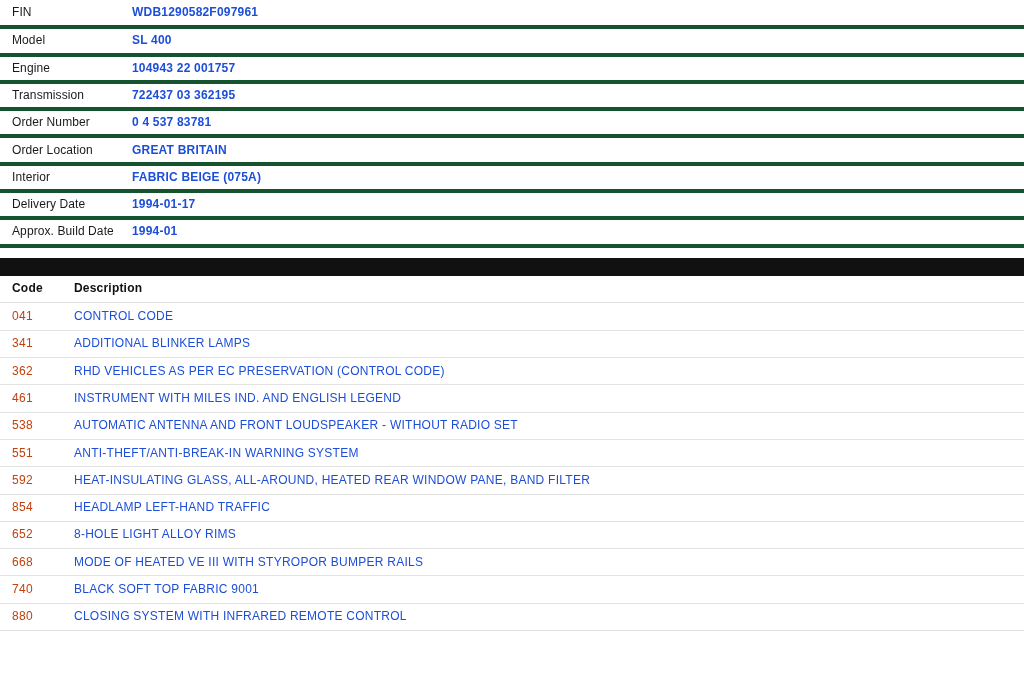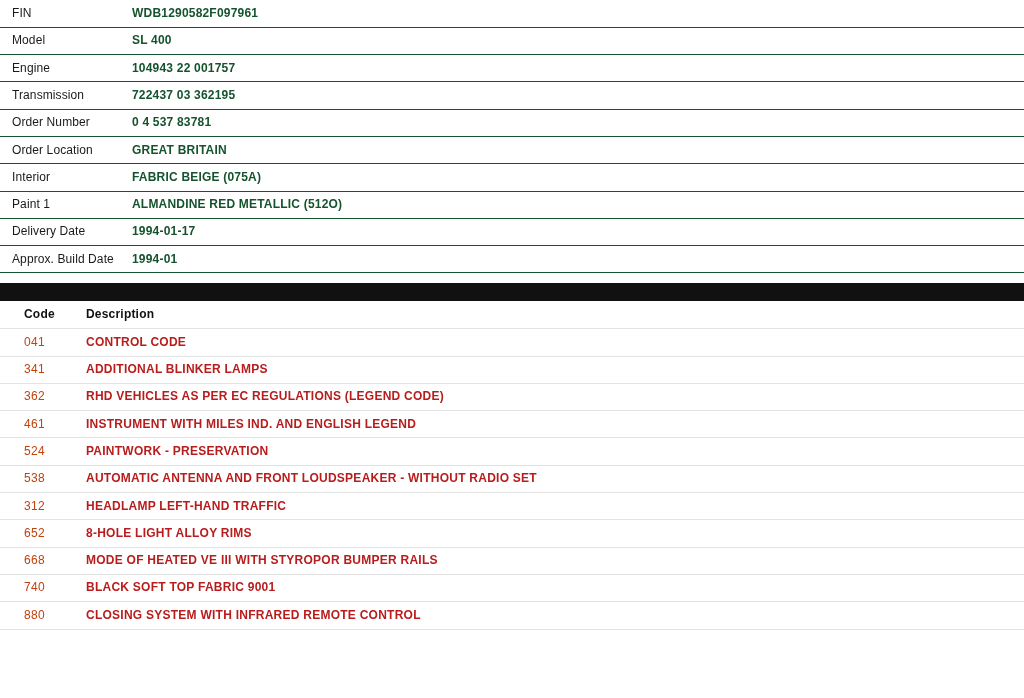--- a/index.html
+++ b/index.html
@@ -22,38 +22,38 @@
   
   .info-table {
     width: 100%;
     border-collapse: collapse;
     table-layout: fixed;
   }
   .info-table tr {
     height: 27.3px;
   }
   .info-table td {
-    border-bottom: 1px solid #14532d;
+    border-bottom: 4px solid #14532d;
     padding: 0 0 0 12px;
     font-size: 12px;
     line-height: 1.1;
     vertical-align: middle;
     white-space: nowrap;
     overflow: hidden;
     text-overflow: ellipsis;
   }
   .info-table td.label {
     width: 120px;
     font-weight: 400;
     color: #1a1a1a;
     letter-spacing: 0.1px;
   }
   .info-table td.value {
     font-weight: 700;
-    color: #14532d;
+    color: #1d4ed8;
     letter-spacing: 0.2px;
     padding-left: 0;
   }
 
   
   .divider-band {
     width: 100%;
     height: 18px;
     background: #111111;
     margin-top: 10px;
@@ -79,33 +79,33 @@
     text-overflow: ellipsis;
   }
   .codes-table th {
     font-weight: 700;
     color: #111111;
     padding: 0;
     letter-spacing: 0.2px;
   }
   .codes-table th.col-code, .codes-table td.col-code {
     width: 62px;
-    padding-left: 24px;
+    padding-left: 12px;
   }
   .codes-table th.col-desc, .codes-table td.col-desc {
     padding-left: 0;
   }
   .codes-table td.col-code {
     font-weight: 400;
     color: #c2410c;
     letter-spacing: 0.3px;
   }
   .codes-table td.col-desc {
-    font-weight: 700;
-    color: #b91c1c;
+    font-weight: 400;
+    color: #1d4ed8;
     letter-spacing: 0.25px;
   }
 </style>
 </head>
 <body>
 
 <div class="page">
 
   <table class="info-table">
     <tbody>
@@ -129,24 +129,20 @@
           <td class="label">Order Number</td>
           <td class="value">0 4 537 83781</td>
         </tr>
         <tr>
           <td class="label">Order Location</td>
           <td class="value">GREAT BRITAIN</td>
         </tr>
         <tr>
           <td class="label">Interior</td>
           <td class="value">FABRIC BEIGE (075A)</td>
-        </tr>
-        <tr>
-          <td class="label">Paint 1</td>
-          <td class="value">ALMANDINE RED METALLIC (512O)</td>
         </tr>
         <tr>
           <td class="label">Delivery Date</td>
           <td class="value">1994-01-17</td>
         </tr>
         <tr>
           <td class="label">Approx. Build Date</td>
           <td class="value">1994-01</td>
         </tr>
       </tbody>
@@ -165,36 +161,40 @@
         <tr>
           <td class="col-code">041</td>
           <td class="col-desc">CONTROL CODE</td>
         </tr>
         <tr>
           <td class="col-code">341</td>
           <td class="col-desc">ADDITIONAL BLINKER LAMPS</td>
         </tr>
         <tr>
           <td class="col-code">362</td>
-          <td class="col-desc">RHD VEHICLES AS PER EC REGULATIONS (LEGEND CODE)</td>
+          <td class="col-desc">RHD VEHICLES AS PER EC PRESERVATION (CONTROL CODE)</td>
         </tr>
         <tr>
           <td class="col-code">461</td>
           <td class="col-desc">INSTRUMENT WITH MILES IND. AND ENGLISH LEGEND</td>
         </tr>
         <tr>
-          <td class="col-code">524</td>
-          <td class="col-desc">PAINTWORK - PRESERVATION</td>
-        </tr>
-        <tr>
           <td class="col-code">538</td>
           <td class="col-desc">AUTOMATIC ANTENNA AND FRONT LOUDSPEAKER - WITHOUT RADIO SET</td>
         </tr>
         <tr>
-          <td class="col-code">312</td>
+          <td class="col-code">551</td>
+          <td class="col-desc">ANTI-THEFT/ANTI-BREAK-IN WARNING SYSTEM</td>
+        </tr>
+        <tr>
+          <td class="col-code">592</td>
+          <td class="col-desc">HEAT-INSULATING GLASS, ALL-AROUND, HEATED REAR WINDOW PANE, BAND FILTER</td>
+        </tr>
+        <tr>
+          <td class="col-code">854</td>
           <td class="col-desc">HEADLAMP LEFT-HAND TRAFFIC</td>
         </tr>
         <tr>
           <td class="col-code">652</td>
           <td class="col-desc">8-HOLE LIGHT ALLOY RIMS</td>
         </tr>
         <tr>
           <td class="col-code">668</td>
           <td class="col-desc">MODE OF HEATED VE III WITH STYROPOR BUMPER RAILS</td>
         </tr>

